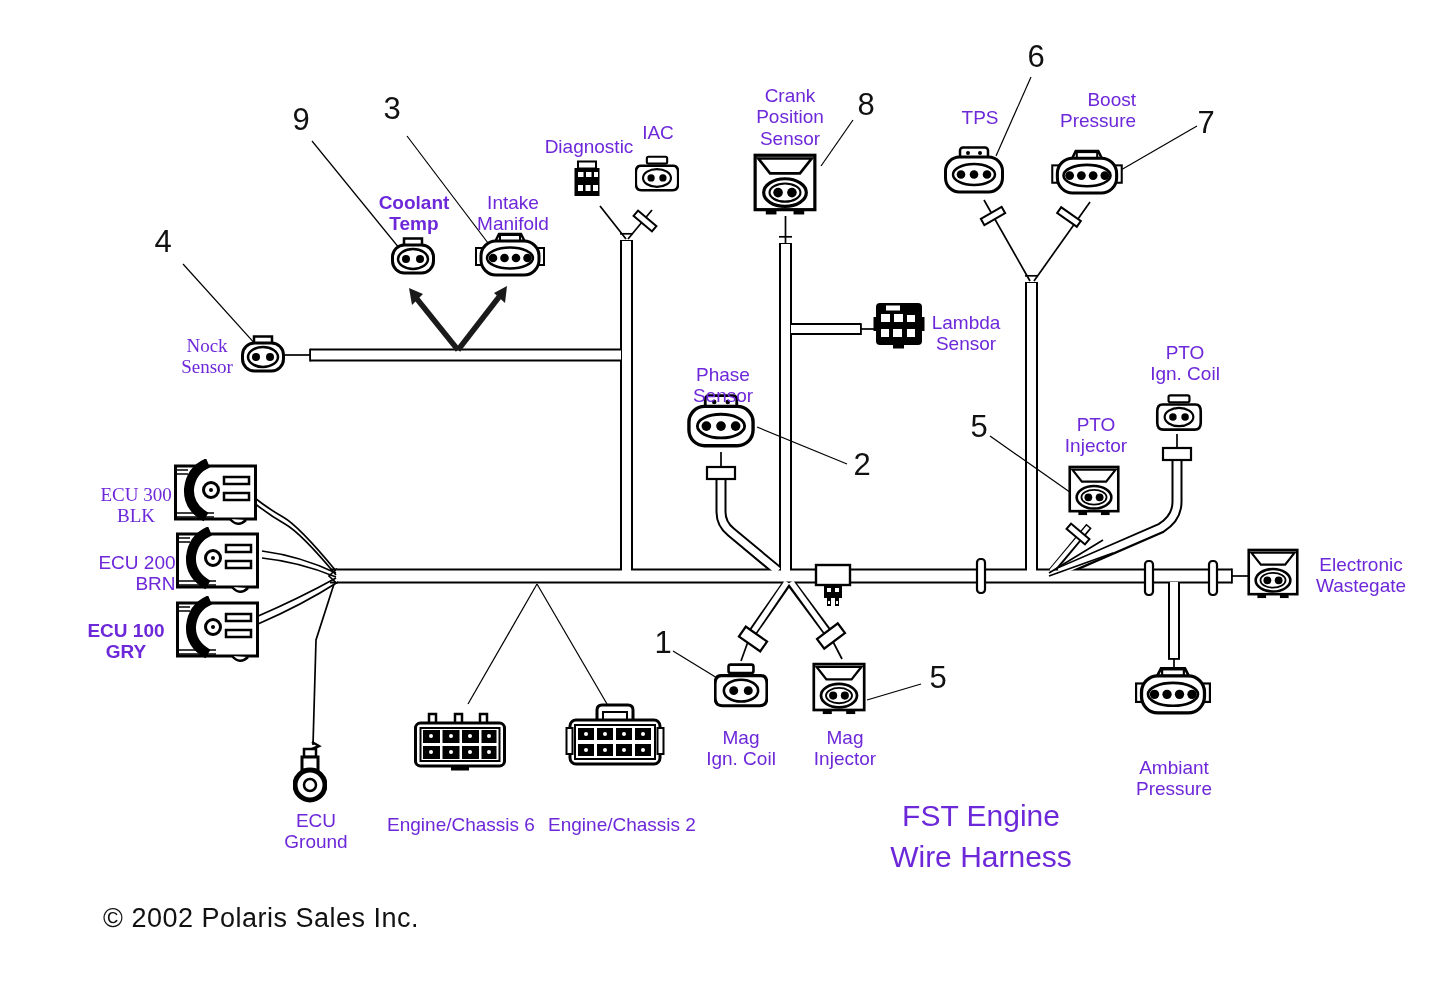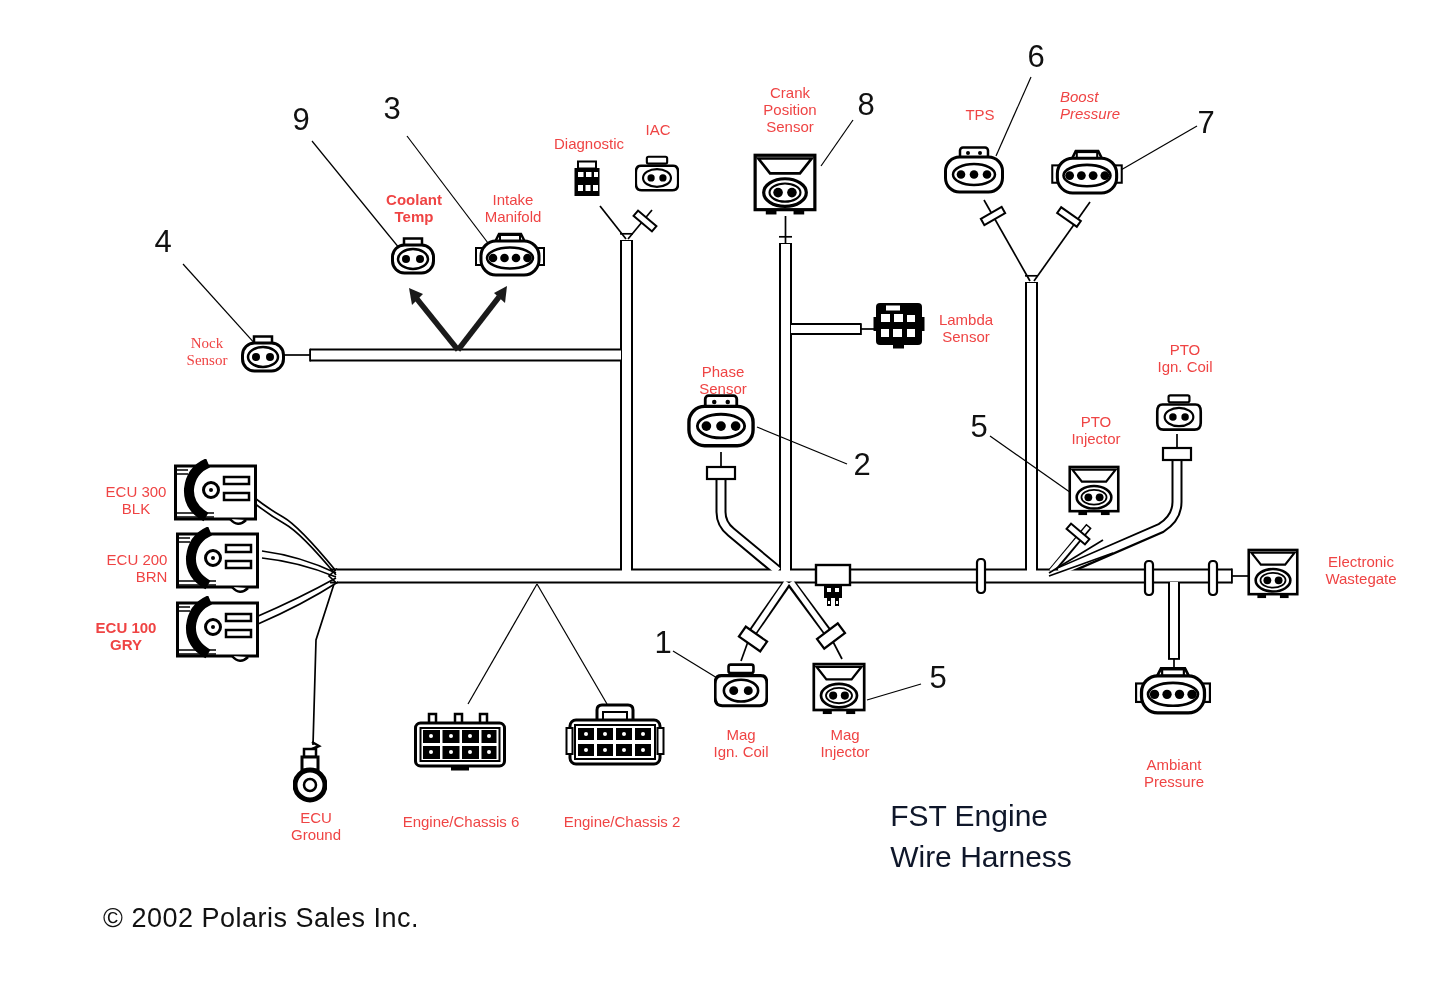--- a/index.html
+++ b/index.html
@@ -1,39 +1,39 @@
 <!DOCTYPE html>
 <html><head>
 <meta charset="utf-8">
 <style>
   html,body{margin:0;padding:0;background:#ffffff;}
   #stage{position:relative;width:1450px;height:1006px;background:#ffffff;overflow:hidden;
          font-family:"Liberation Sans",sans-serif;color:#000;}
   #artwork{position:absolute;left:0;top:0;}
-  .lbl{position:absolute;font-size:15px;line-height:1.12;text-align:center;
-       white-space:pre-line;transform:translateX(-50%);color:#ef4444;}
-  .lbl.left{transform:none;text-align:left;font-style:italic;}
+  .lbl{position:absolute;font-size:19px;line-height:1.12;text-align:center;
+       white-space:pre-line;transform:translateX(-50%);color:#6d28d9;}
+  .lbl.left{transform:none;text-align:right;}
   .callout{position:absolute;font-size:31px;line-height:1;transform:translateX(-50%);color:#111;}
-  #title{position:absolute;font-size:30px;line-height:1.35;text-align:left;
-         transform:translateX(-50%);white-space:pre-line;color:#0f172a;}
+  #title{position:absolute;font-size:30px;line-height:1.35;text-align:center;
+         transform:translateX(-50%);white-space:pre-line;color:#6d28d9;}
   #copyright{position:absolute;font-size:27px;color:#111;letter-spacing:0.5px;}
   
   #lbl-diagnostic{left:589px;top:136px;}
   #lbl-iac{left:658px;top:122px;}
   #lbl-crank{left:790px;top:85px;}
   #lbl-tps{left:980px;top:107px;}
   #lbl-boost{left:1060px;top:89px;}
   #lbl-coolant{left:414px;top:192px;font-weight:bold;}
   #lbl-intake{left:513px;top:192px;}
   #lbl-nock{left:207px;top:335px;font-family:Liberation Serif, serif;}
   #lbl-lambda{left:966px;top:312px;}
   #lbl-phase{left:723px;top:364px;}
   #lbl-pto-coil{left:1185px;top:342px;}
   #lbl-pto-inj{left:1096px;top:414px;}
-  #lbl-ecu300{left:136px;top:484px;}
+  #lbl-ecu300{left:136px;top:484px;font-family:Liberation Serif, serif;}
   #lbl-ecu200{left:137px;top:552px;text-align:right;}
   #lbl-ecu100{left:126px;top:620px;font-weight:bold;}
   #lbl-wastegate{left:1361px;top:554px;}
   #lbl-mag-coil{left:741px;top:727px;}
   #lbl-mag-inj{left:845px;top:727px;}
   #lbl-ambiant{left:1174px;top:757px;}
   #lbl-ground{left:316px;top:810px;}
   #lbl-ec1{left:461px;top:814px;}
   #lbl-ec2{left:622px;top:814px;}
   

